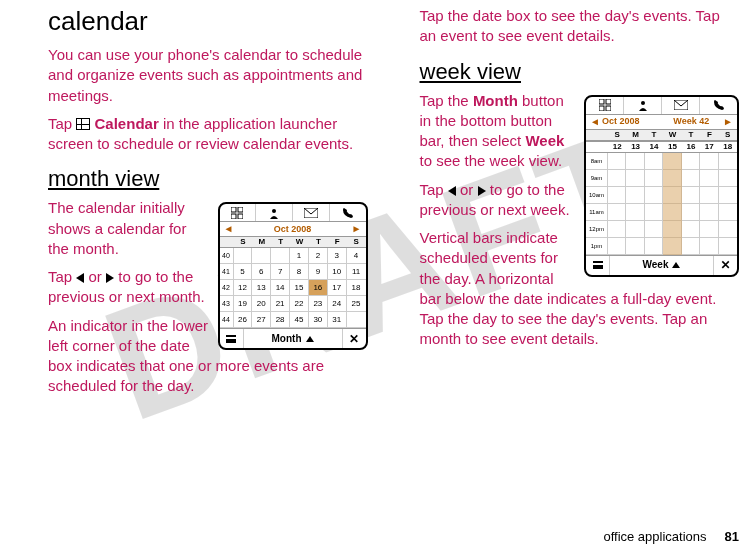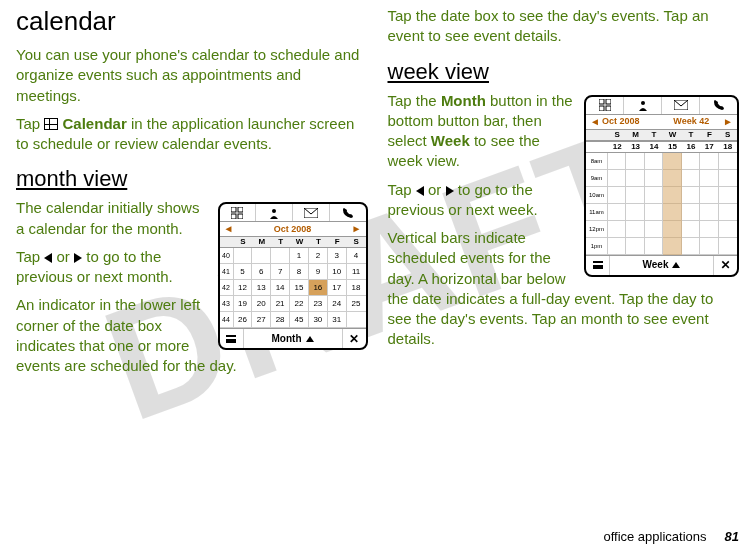--- a/index.html
+++ b/index.html
@@ -24,39 +24,40 @@
     font-family: Arial, sans-serif;
   }
   .page {
     display: flex;
     gap: 20px;
     padding: 6px 16px 0 16px;
     position: relative;
   }
   .col {
     width: 50%;
+    margin-left: 32px;
   }
   h1.section {
     font-size: 26px;
     font-weight: 400;
     margin-bottom: 8px;
     font-family: Arial, sans-serif;
   }
   h2.subsection {
     font-size: 22px;
     font-weight: 400;
     margin: 12px 0 6px 0;
     text-decoration: underline;
   }
   p.body {
     font-size: 15px;
     line-height: 1.35;
     margin-bottom: 8px;
     font-family: Arial, sans-serif;
-    color: #4d7c0f;
+    color: #be185d;
   }
   .bold { font-weight: 700; }
   .launcher-icon {
     display: inline-block;
     width: 14px; height: 12px;
     border: 1px solid #000;
     vertical-align: -1px;
     position: relative;
   }
   .launcher-icon::before, .launcher-icon::after {
@@ -116,21 +117,21 @@
 
   
   .float-right { float: right; margin-left: 8px; margin-top: 4px; }
 
   .footer {
     position: absolute;
     bottom: 6px; right: 16px;
     font-size: 13px;
     display:flex; align-items:center; gap:18px;
   }
-  .footer .pg { font-weight:700;font-style:italic; }
+  .footer .pg { font-weight:700; }
 
   
   svg { display:block; }
 </style>
 </head>
 <body>
 
 <div class="watermark">DRAFT</div>
 
 <div class="page">

